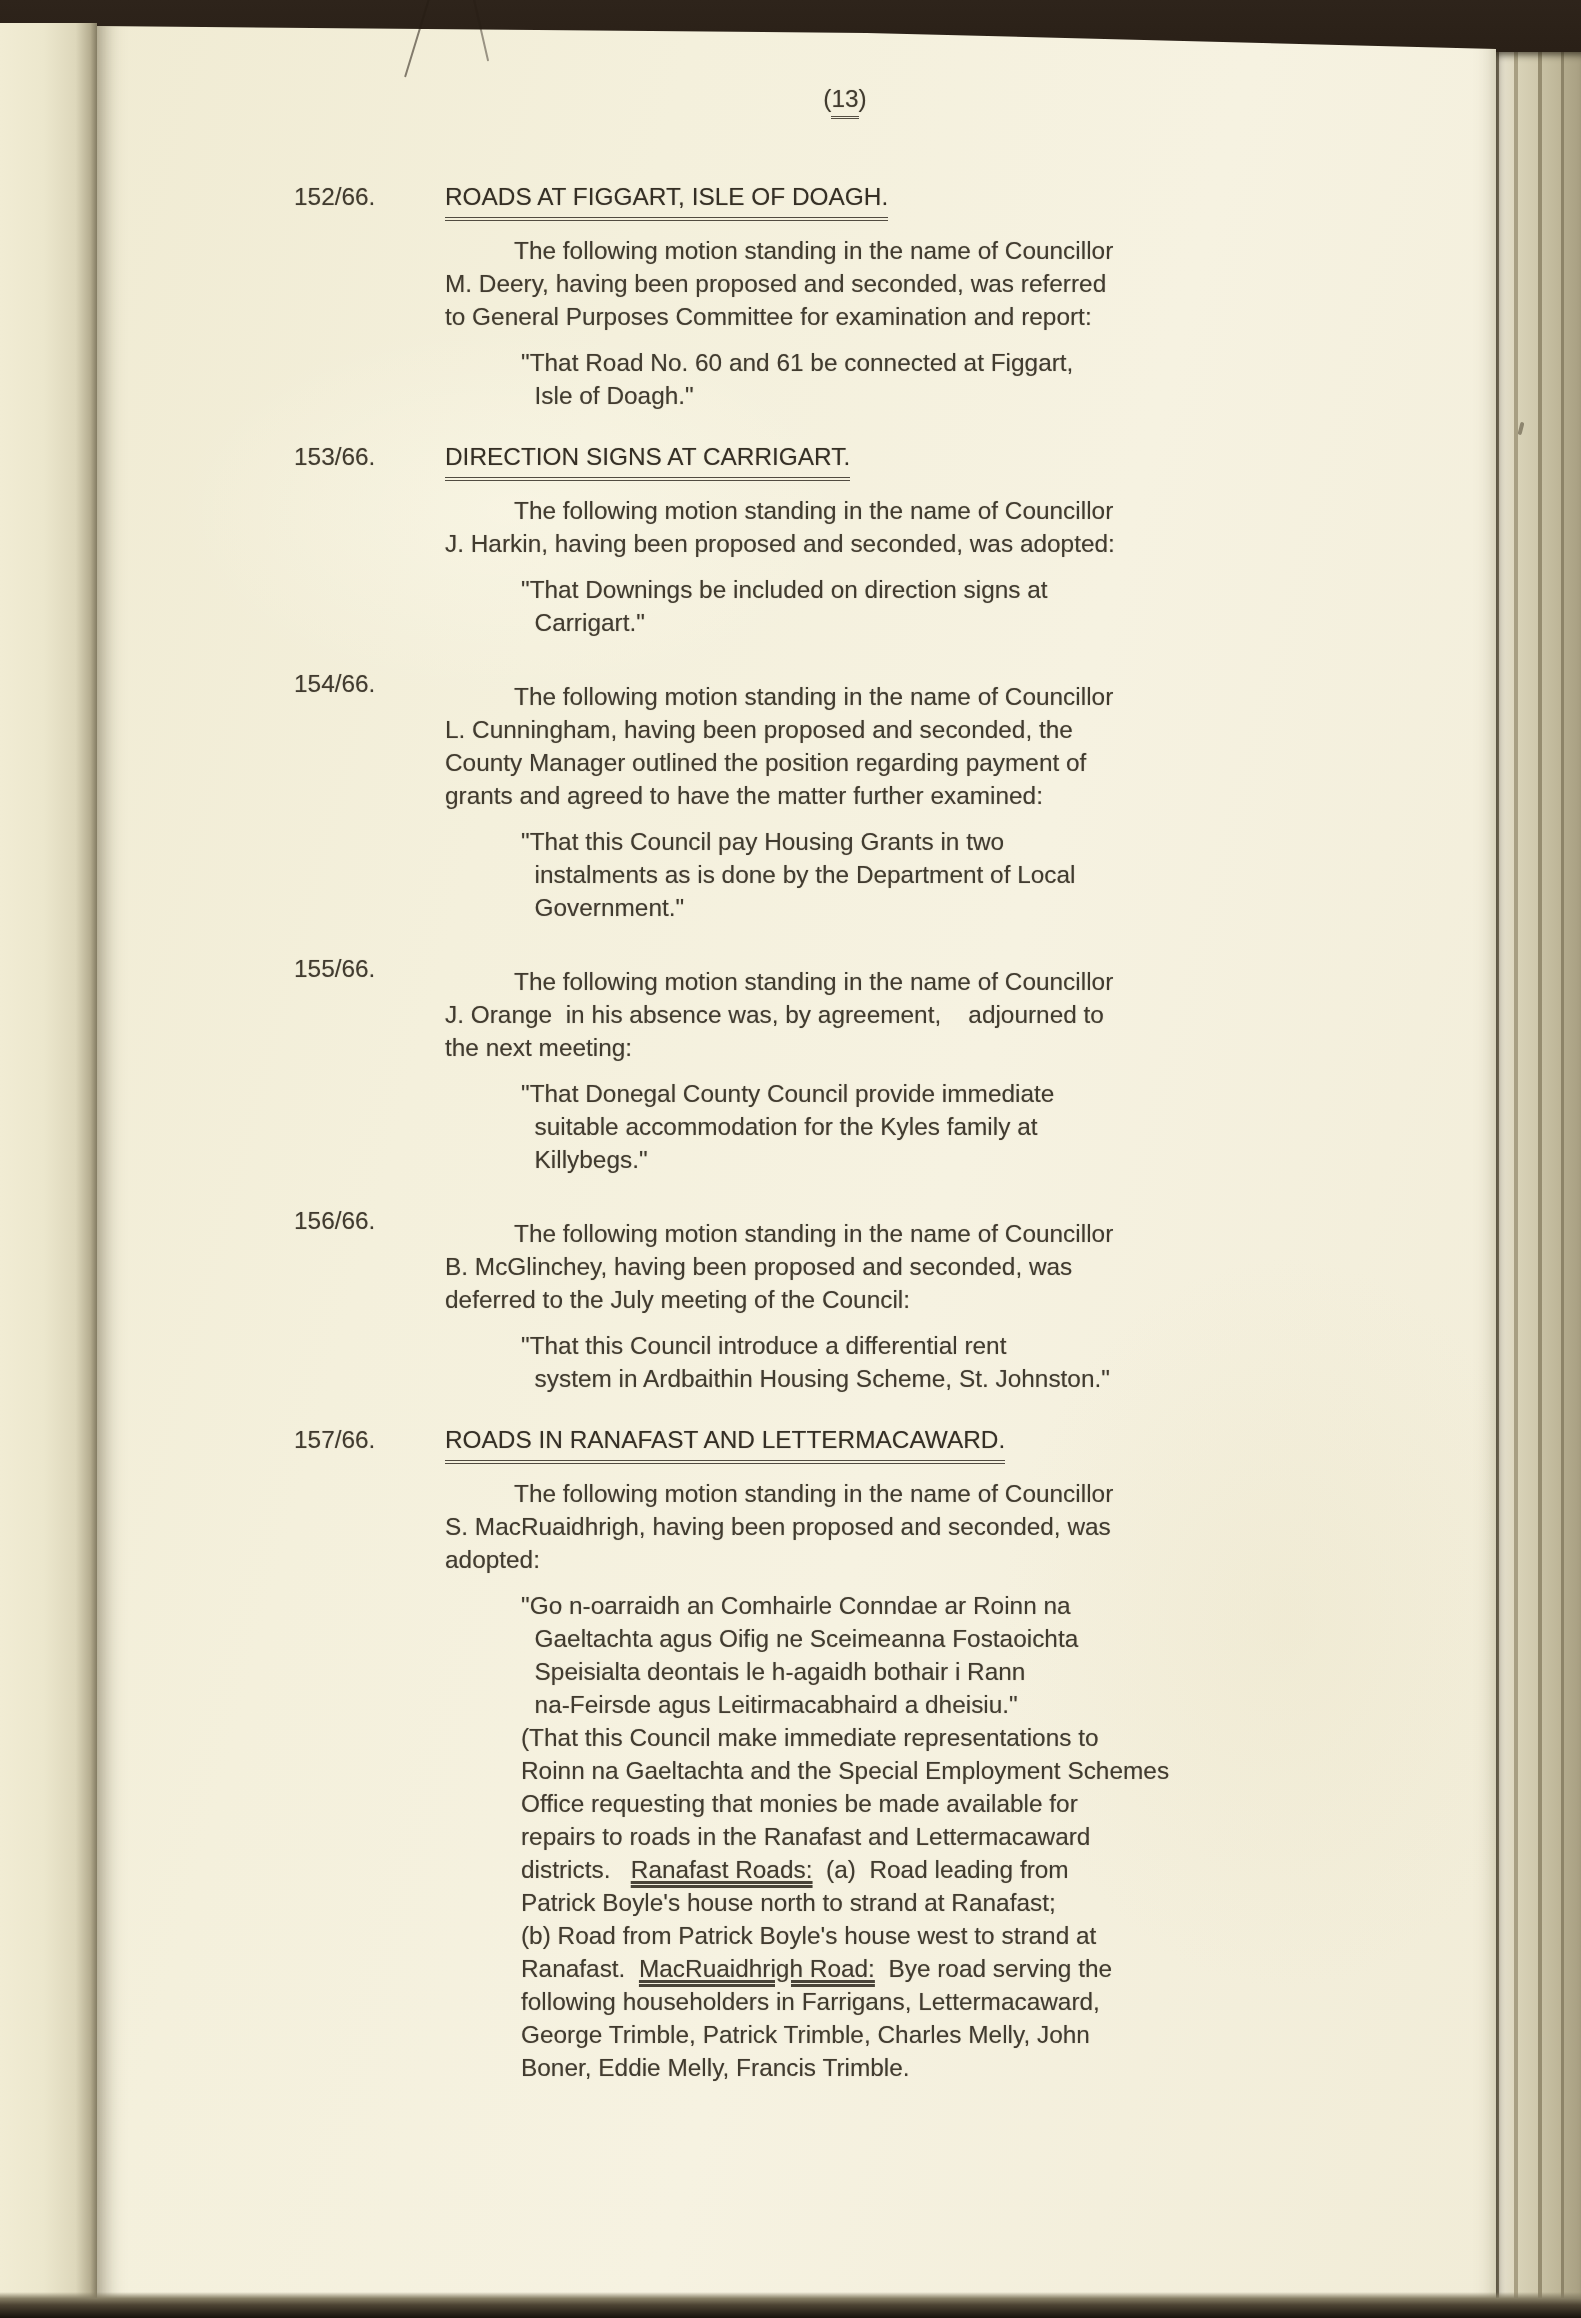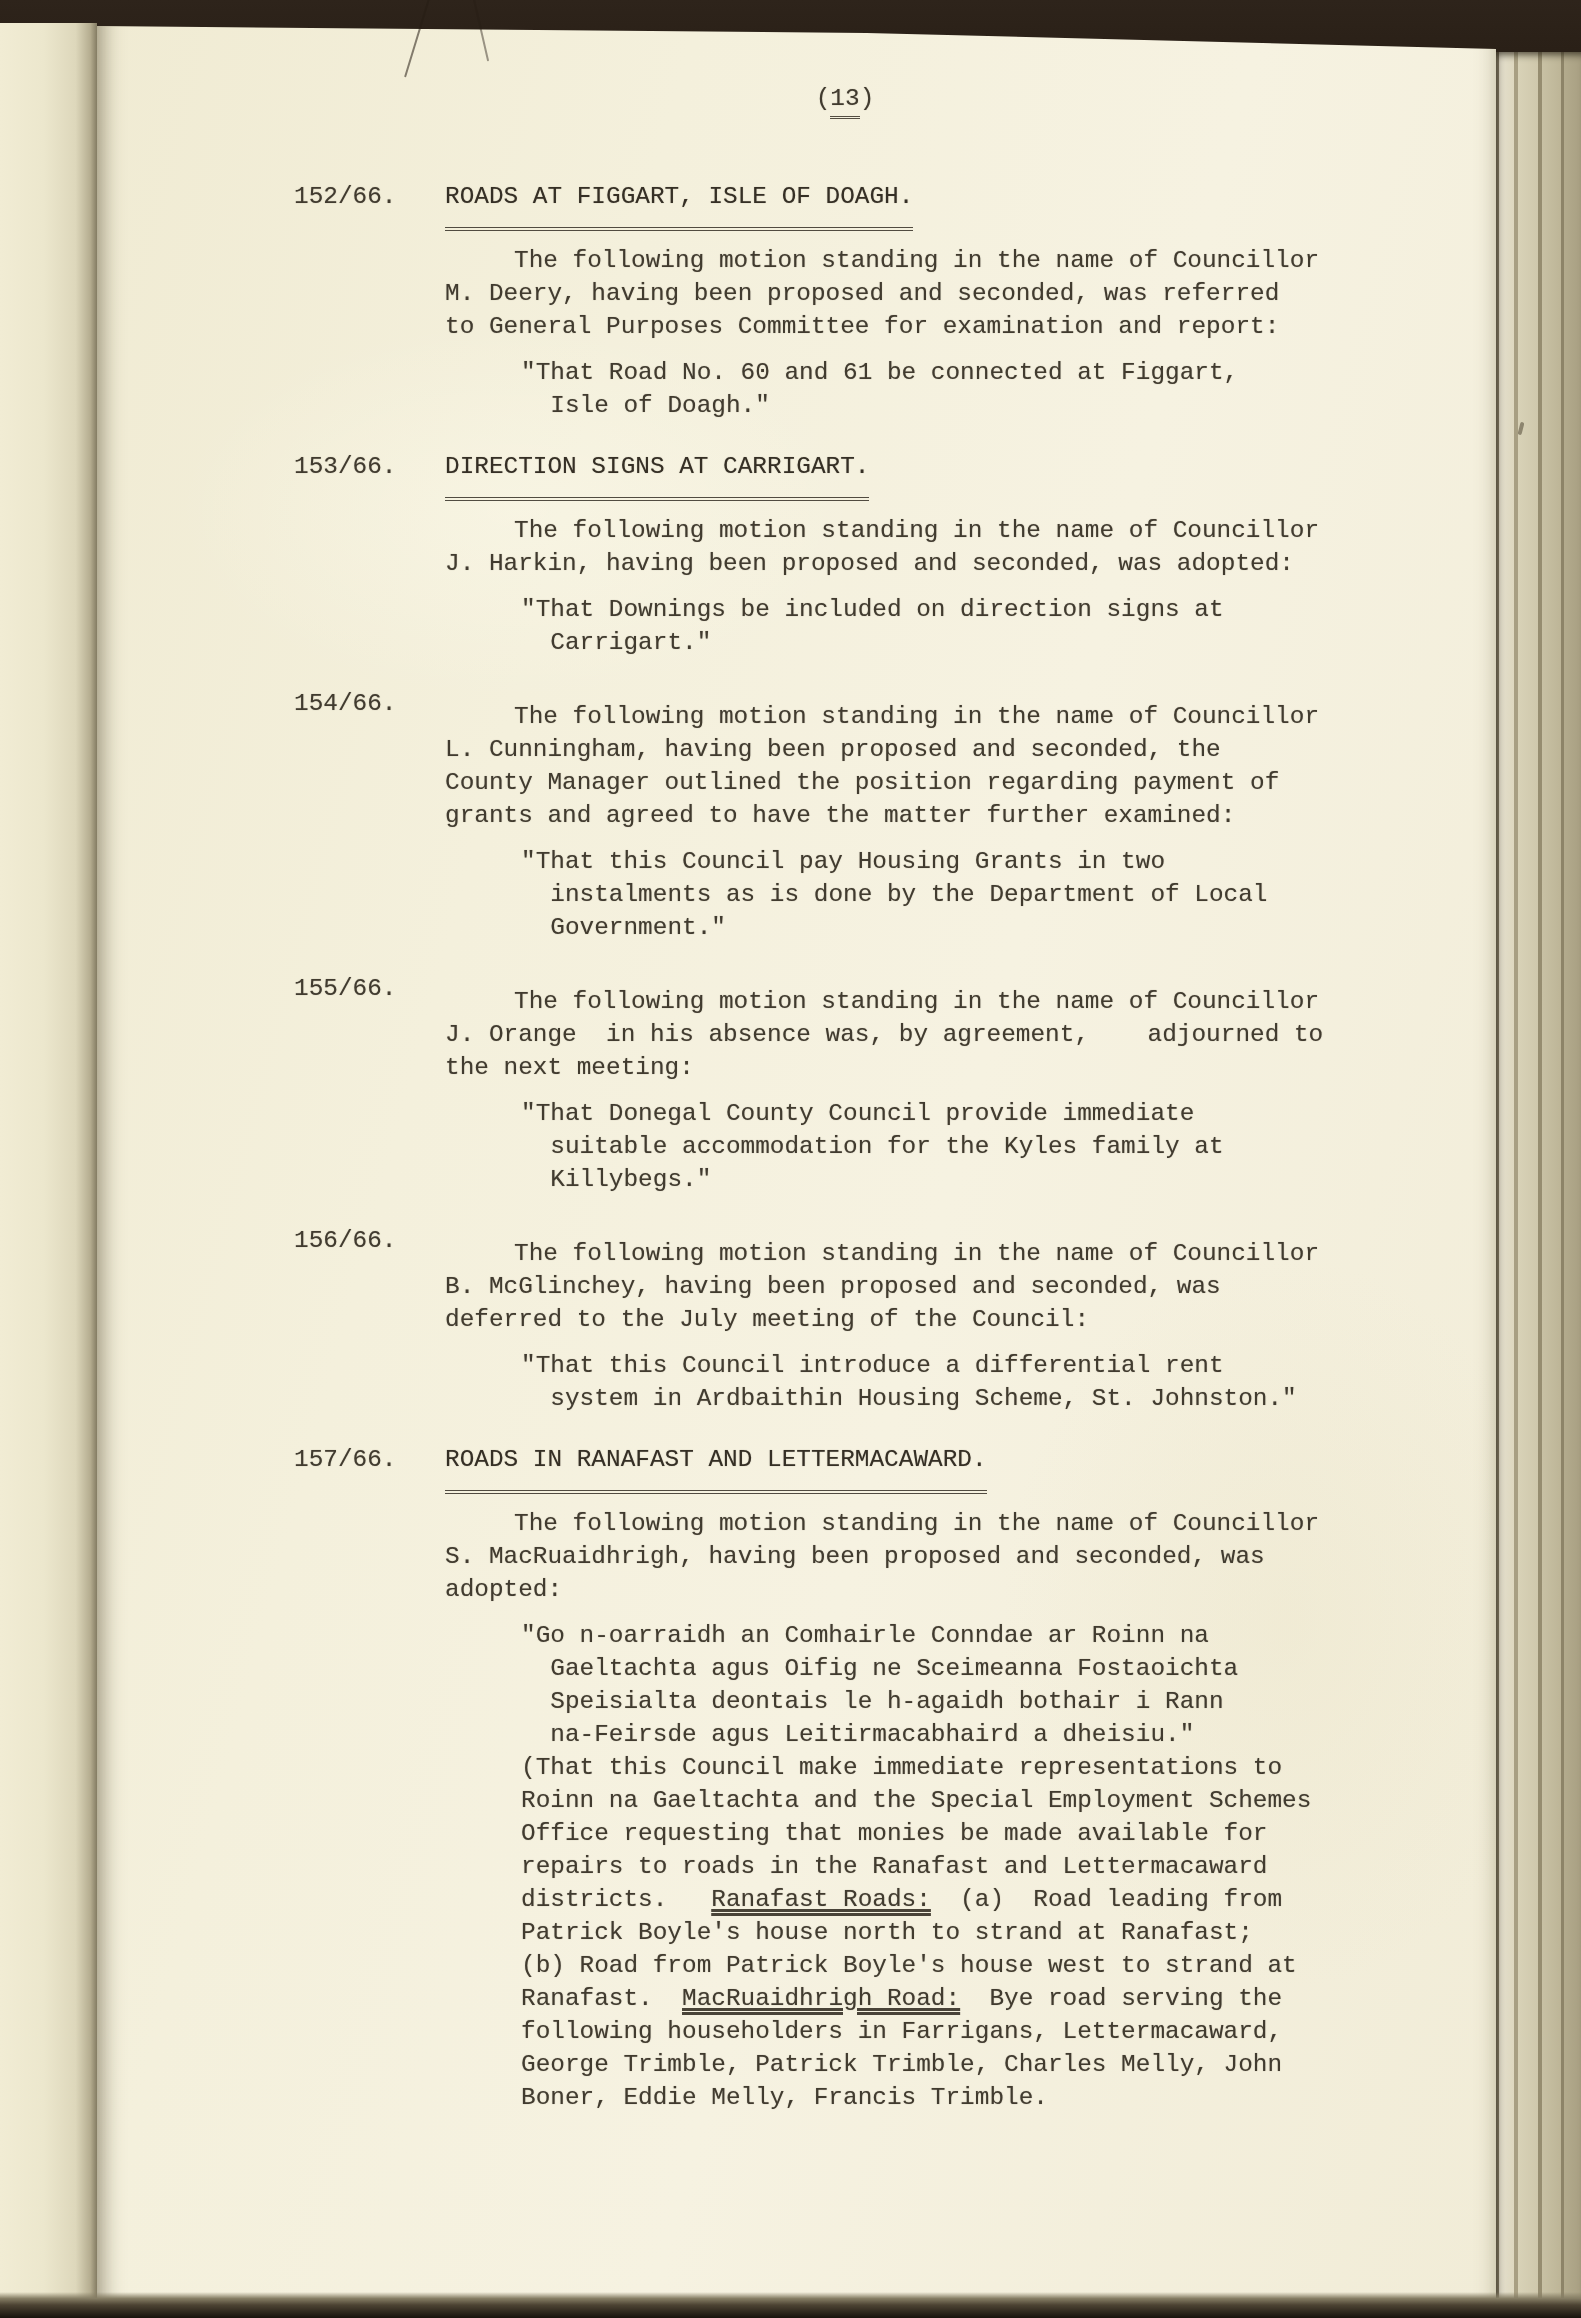--- a/index.html
+++ b/index.html
@@ -1,21 +1,21 @@
 <!DOCTYPE html>
 <html style="font-size:8.7px"><head>
 <meta charset="utf-8">
 <style>
   html,body{margin:0;padding:0;background:#16100b;}
   #scan{
     position:relative;
     width:1582px;height:2319px;
     overflow:hidden;
     background:linear-gradient(180deg,#2e241b 0px,#271d14 87px,#221910 100%);
-    font-family:Liberation Mono, monospace;
+    font-family:Liberation Sans, sans-serif;
   }
   
   #adjacent-page{
     position:absolute;left:0;top:23px;bottom:16.3px;width:97px;
     background:linear-gradient(90deg,#f1ecd4 0%,#ece7cd 45%,#ddd7bb 78%,#b5ad90 93%,#847c63 100%);
   }
   
   #page{
     position:absolute;left:97px;top:0;bottom:0;width:1399px;
     background:
@@ -64,21 +64,21 @@
     border-bottom:3.3px double rgba(55,49,39,0.85);
     padding-bottom:0.5px;
   }
   .sec{display:grid;grid-template-columns:151px 1fr;margin-top:28px;}
   .sec.first{margin-top:65px;}
   .sec-ref{grid-column:1;white-space:pre;}
   .sec-title-cell{grid-column:2;}
   .sec-title{
     display:inline-block;color:#352f25;
     border-bottom:4.3px double rgba(52,46,36,0.85);
-    padding-bottom:14px;
+    padding-bottom:4px;
     text-align:right;
   }
   .sec-body{
     grid-column:2;margin-top:13px;
     white-space:pre-wrap;text-indent:69px;
   }
   .sec-quote{
     grid-column:2;margin-top:13px;margin-left:76px;
     white-space:pre-wrap;
   }

